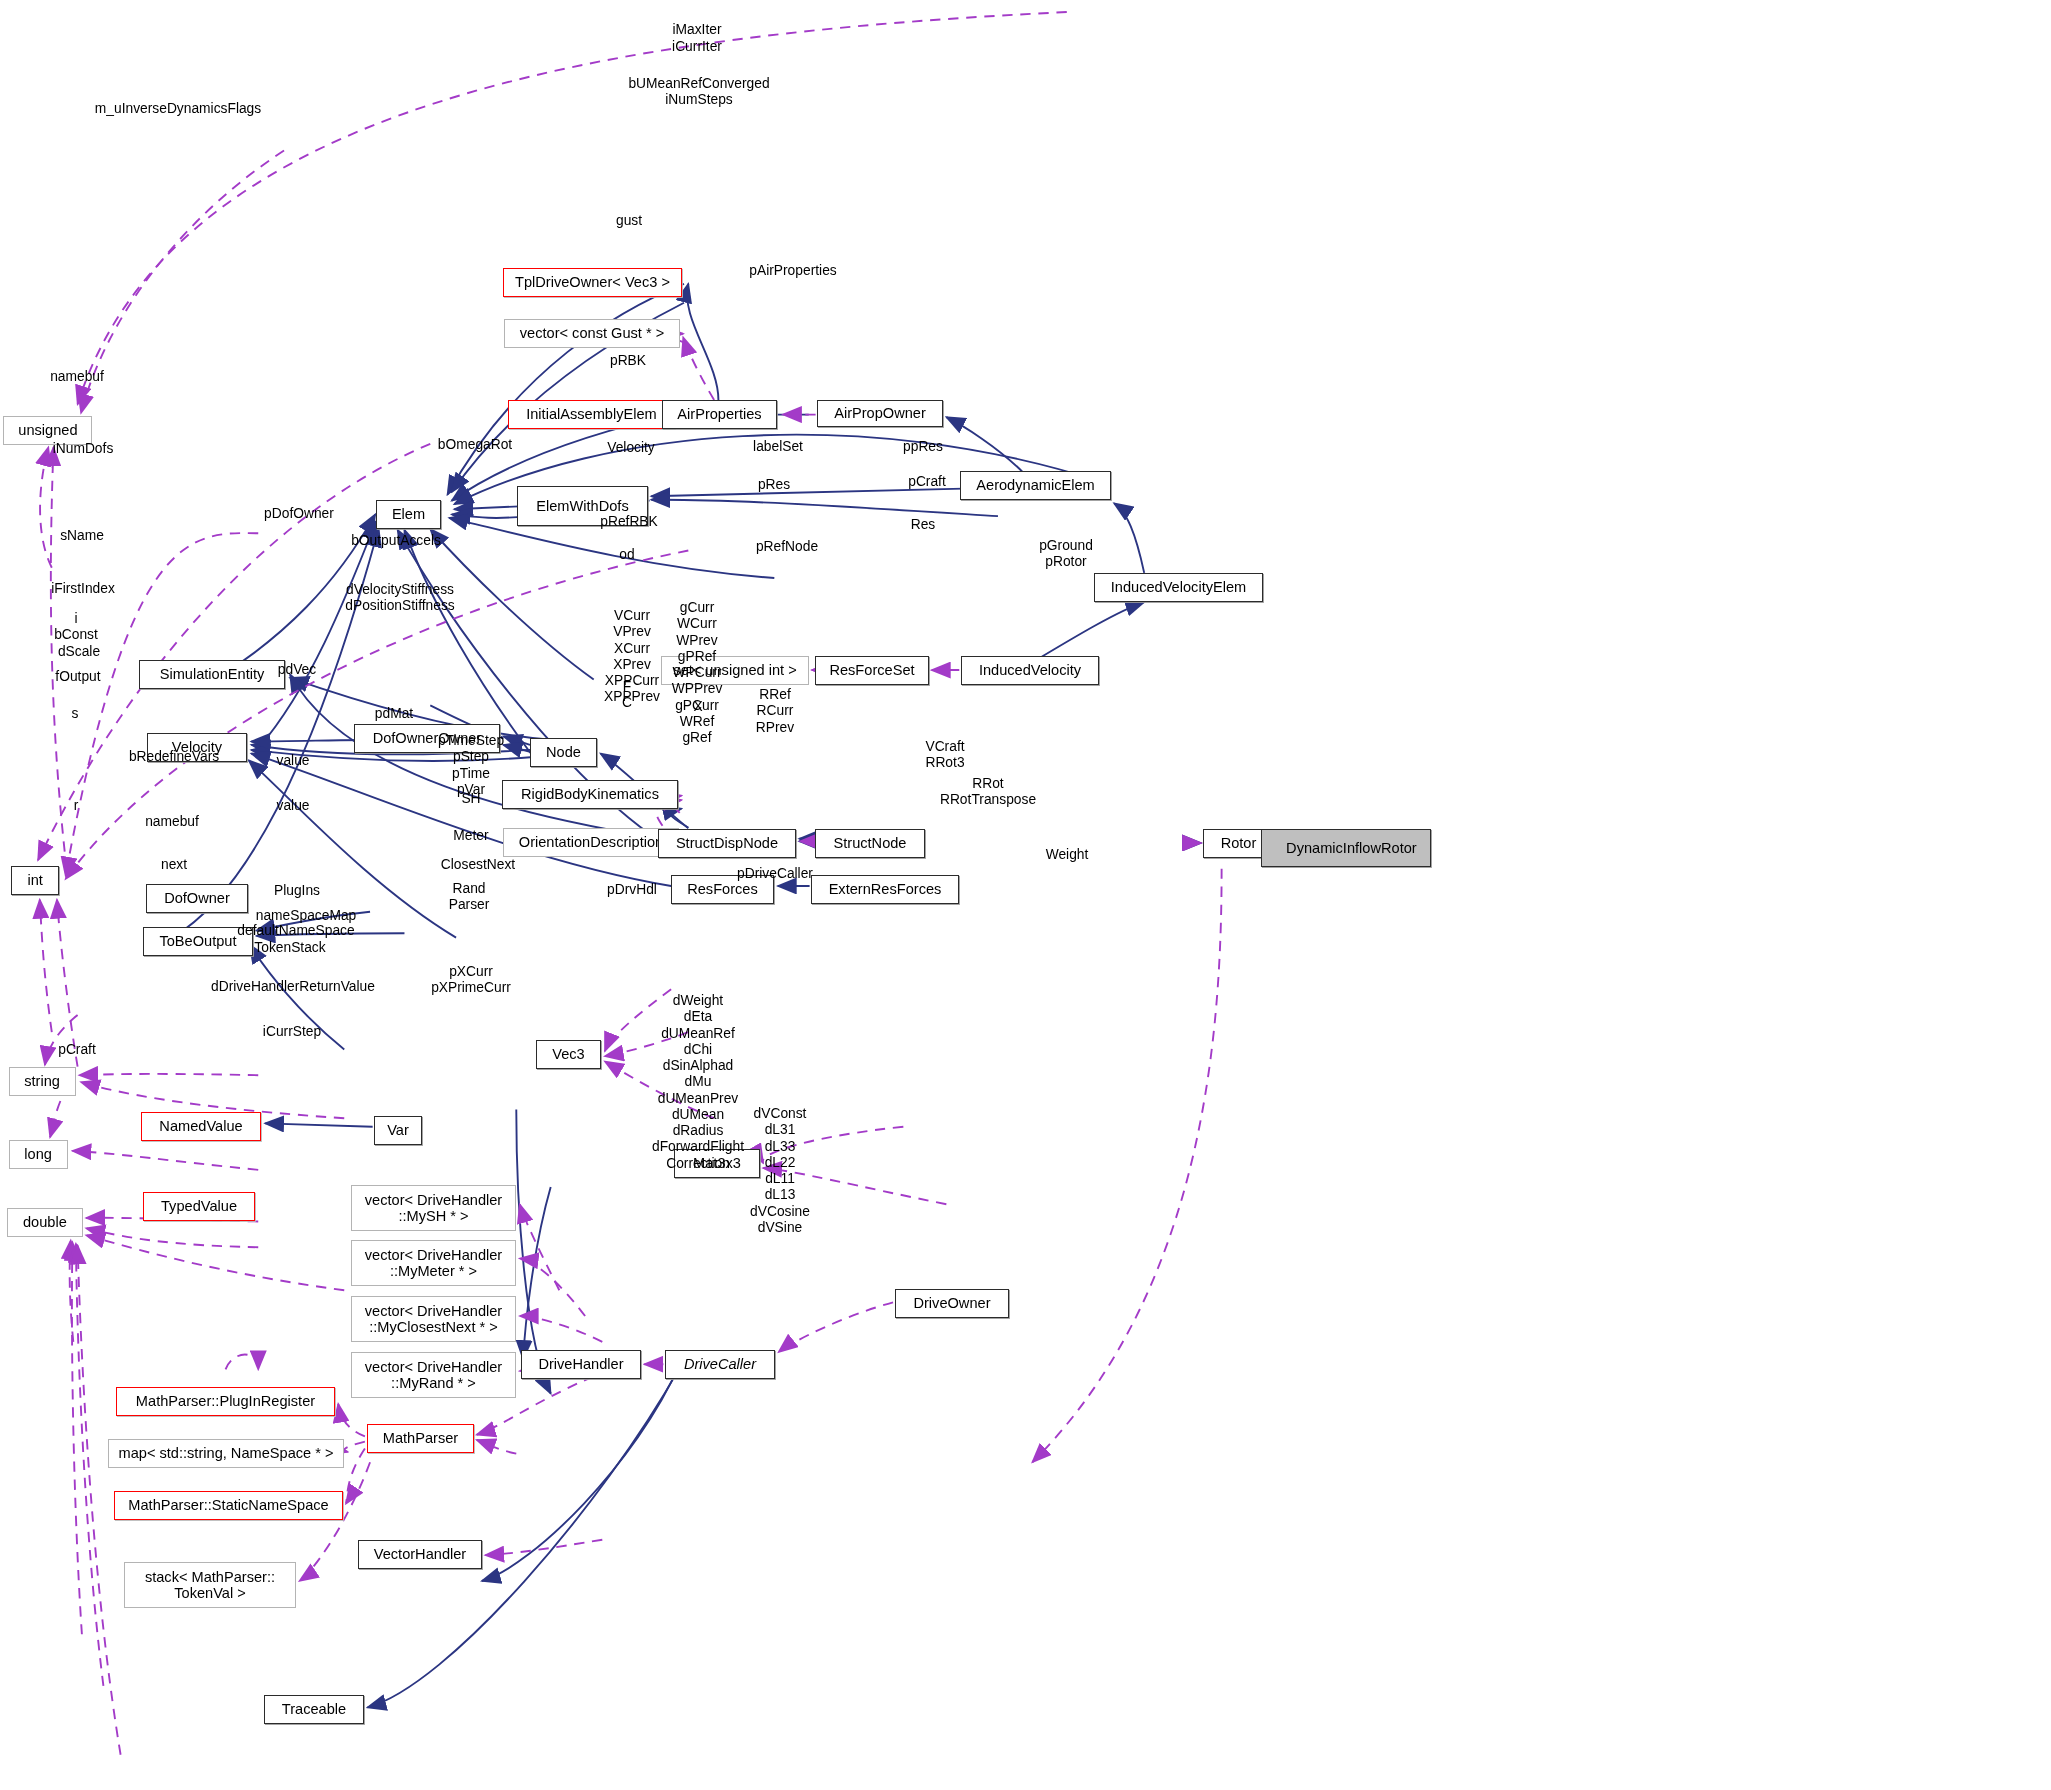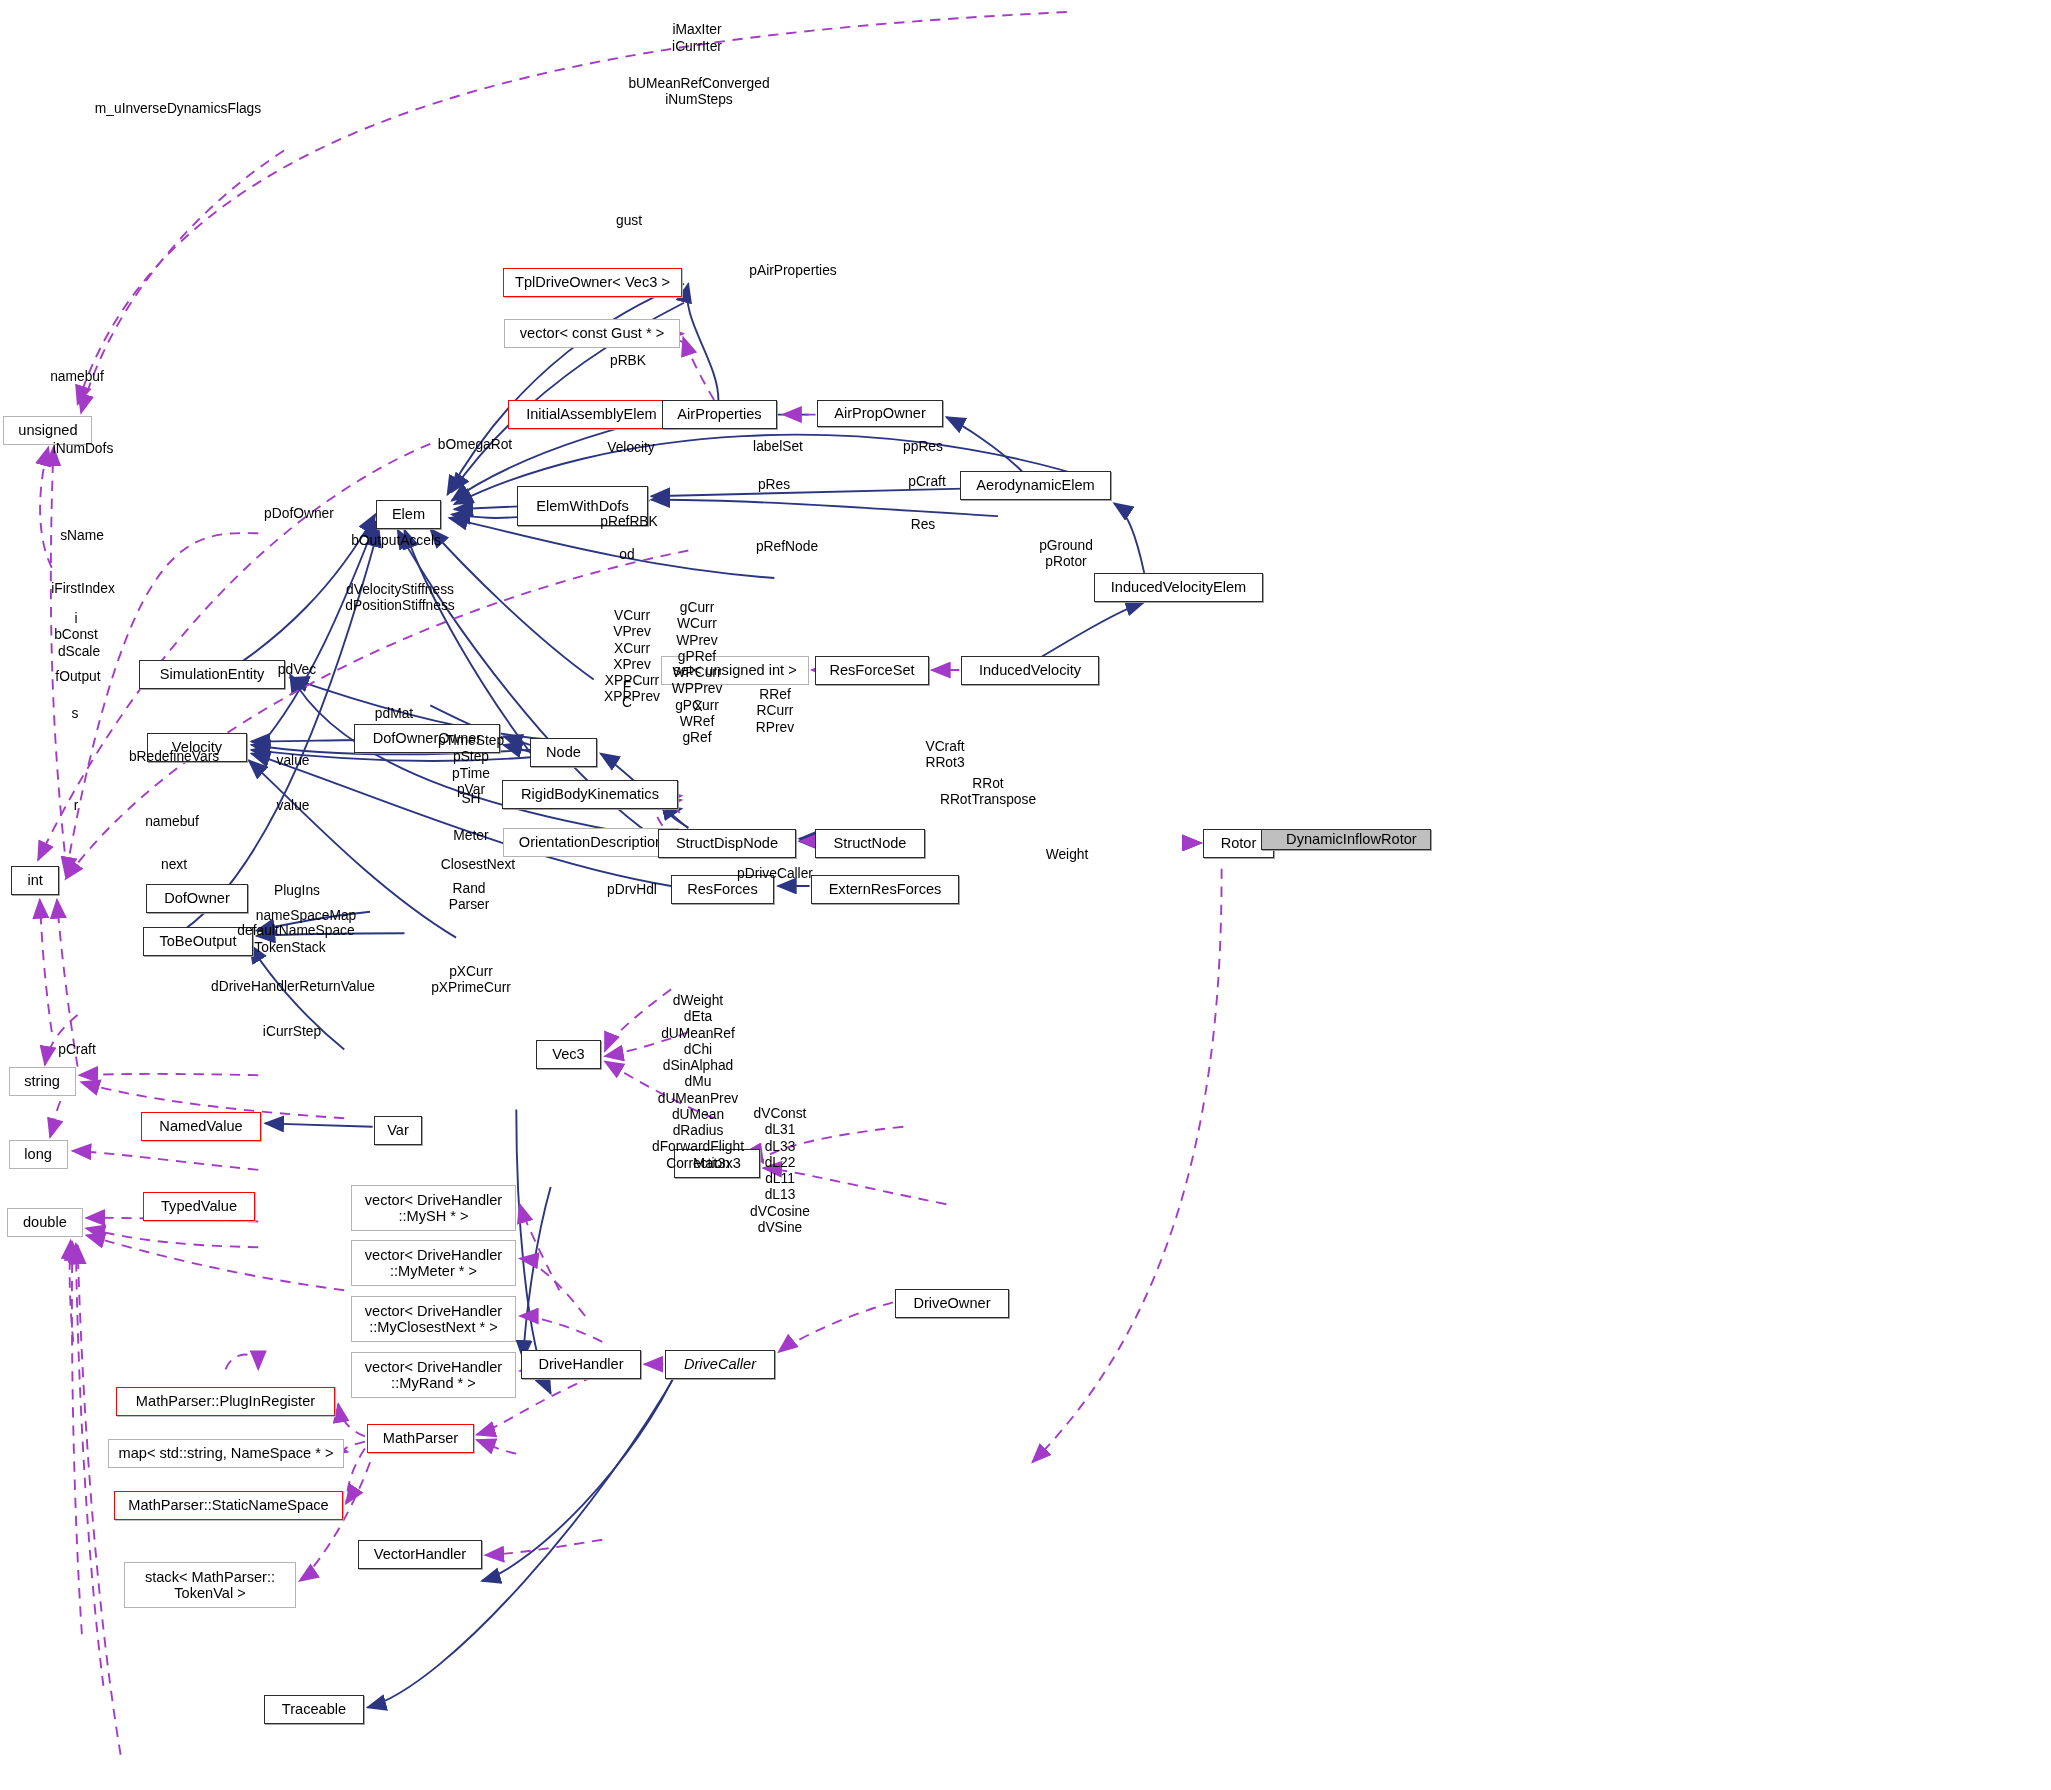--- a/index.html
+++ b/index.html
@@ -273,21 +273,21 @@
       <div class="node solid" style="left: 665px; top: 1350px; width: 110px; height: 29px; font-style: italic;">DriveCaller</div>
       <div class="node solid" style="left: 817px; top: 400px; width: 126px; height: 27px;">AirPropOwner</div>
       <div class="node solid" style="left: 815px; top: 656px; width: 114px; height: 29px;">ResForceSet</div>
       <div class="node solid" style="left: 815px; top: 829px; width: 110px; height: 29px;">StructNode</div>
       <div class="node solid" style="left: 811px; top: 875px; width: 148px; height: 29px;">ExternResForces</div>
       <div class="node solid" style="left: 895px; top: 1289px; width: 114px; height: 29px;">DriveOwner</div>
       <div class="node solid" style="left: 960px; top: 471px; width: 151px; height: 29px;">AerodynamicElem</div>
       <div class="node solid" style="left: 961px; top: 656px; width: 138px; height: 29px;">InducedVelocity</div>
       <div class="node solid" style="left: 1094px; top: 573px; width: 169px; height: 29px;">InducedVelocityElem</div>
       <div class="node solid" style="left: 1203px; top: 829px; width: 71px; height: 29px;">Rotor</div>
-      <div class="node current" style="left: 1261px; top: 829px; width: 170px; height: 21px; padding-left: 16px;">DynamicInflowRotor</div>
+      <div class="node current" style="left: 1261px; top: 829px; width: 170px; height: 38px; padding-left: 16px;">DynamicInflowRotor</div>
     </div>
   <div id="labels-layer">
       <div class="edgelabel" style="left: 697px; top: 22.4px;">iMaxIter
 iCurrIter</div>
       <div class="edgelabel" style="left: 699px; top: 76px;">bUMeanRefConverged
 iNumSteps</div>
       <div class="edgelabel" style="left: 178px; top: 101px;">m_uInverseDynamicsFlags</div>
       <div class="edgelabel" style="left: 629px; top: 213px;">gust</div>
       <div class="edgelabel" style="left: 793px; top: 263px;">pAirProperties</div>
       <div class="edgelabel" style="left: 628px; top: 353px;">pRBK</div>

